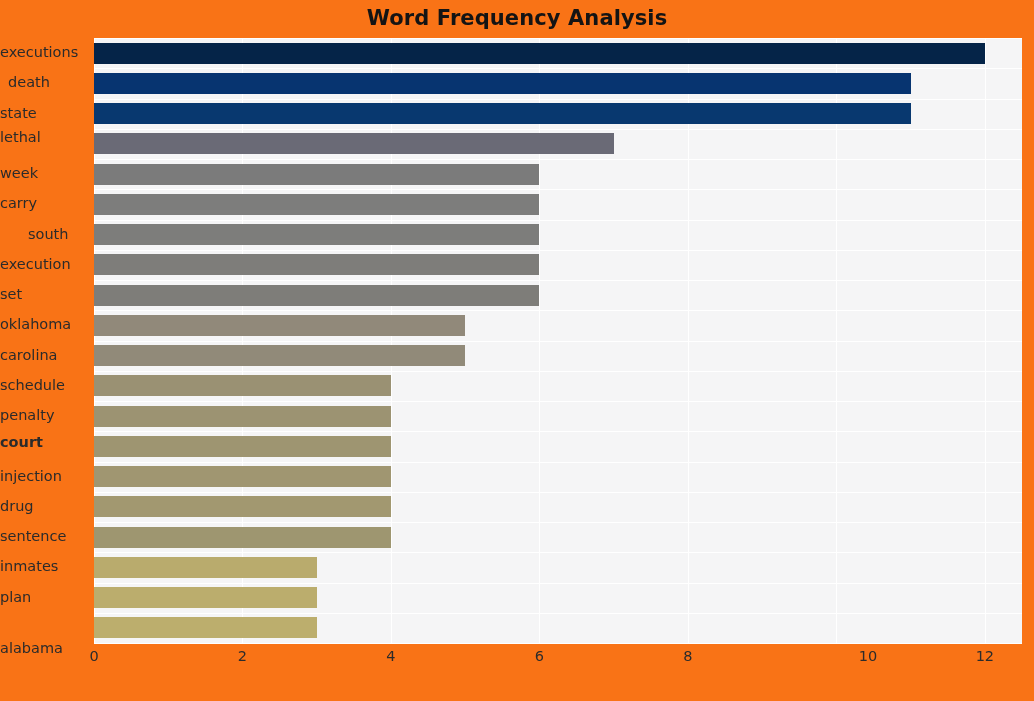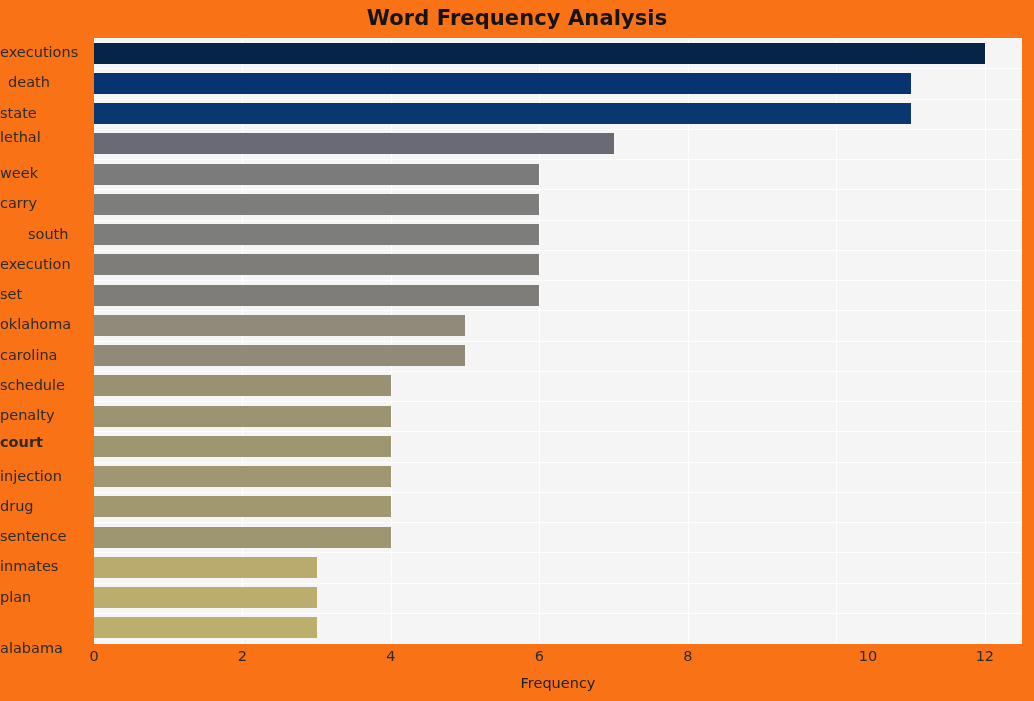--- a/index.html
+++ b/index.html
@@ -243,15 +243,14 @@
   <div id="xlabels">
       <div class="xlab" style="left: 94px;">0</div>
       <div class="xlab" style="left: 242.48px;">2</div>
       <div class="xlab" style="left: 390.96px;">4</div>
       <div class="xlab" style="left: 539.44px;">6</div>
       <div class="xlab" style="left: 687.92px;">8</div>
       <div class="xlab" style="left: 868px;">10</div>
       <div class="xlab" style="left: 984.88px;">12</div>
     </div>
 
-  <div id="xaxis-title">Frequency</div>
 
 </div>
 
 </body></html>

